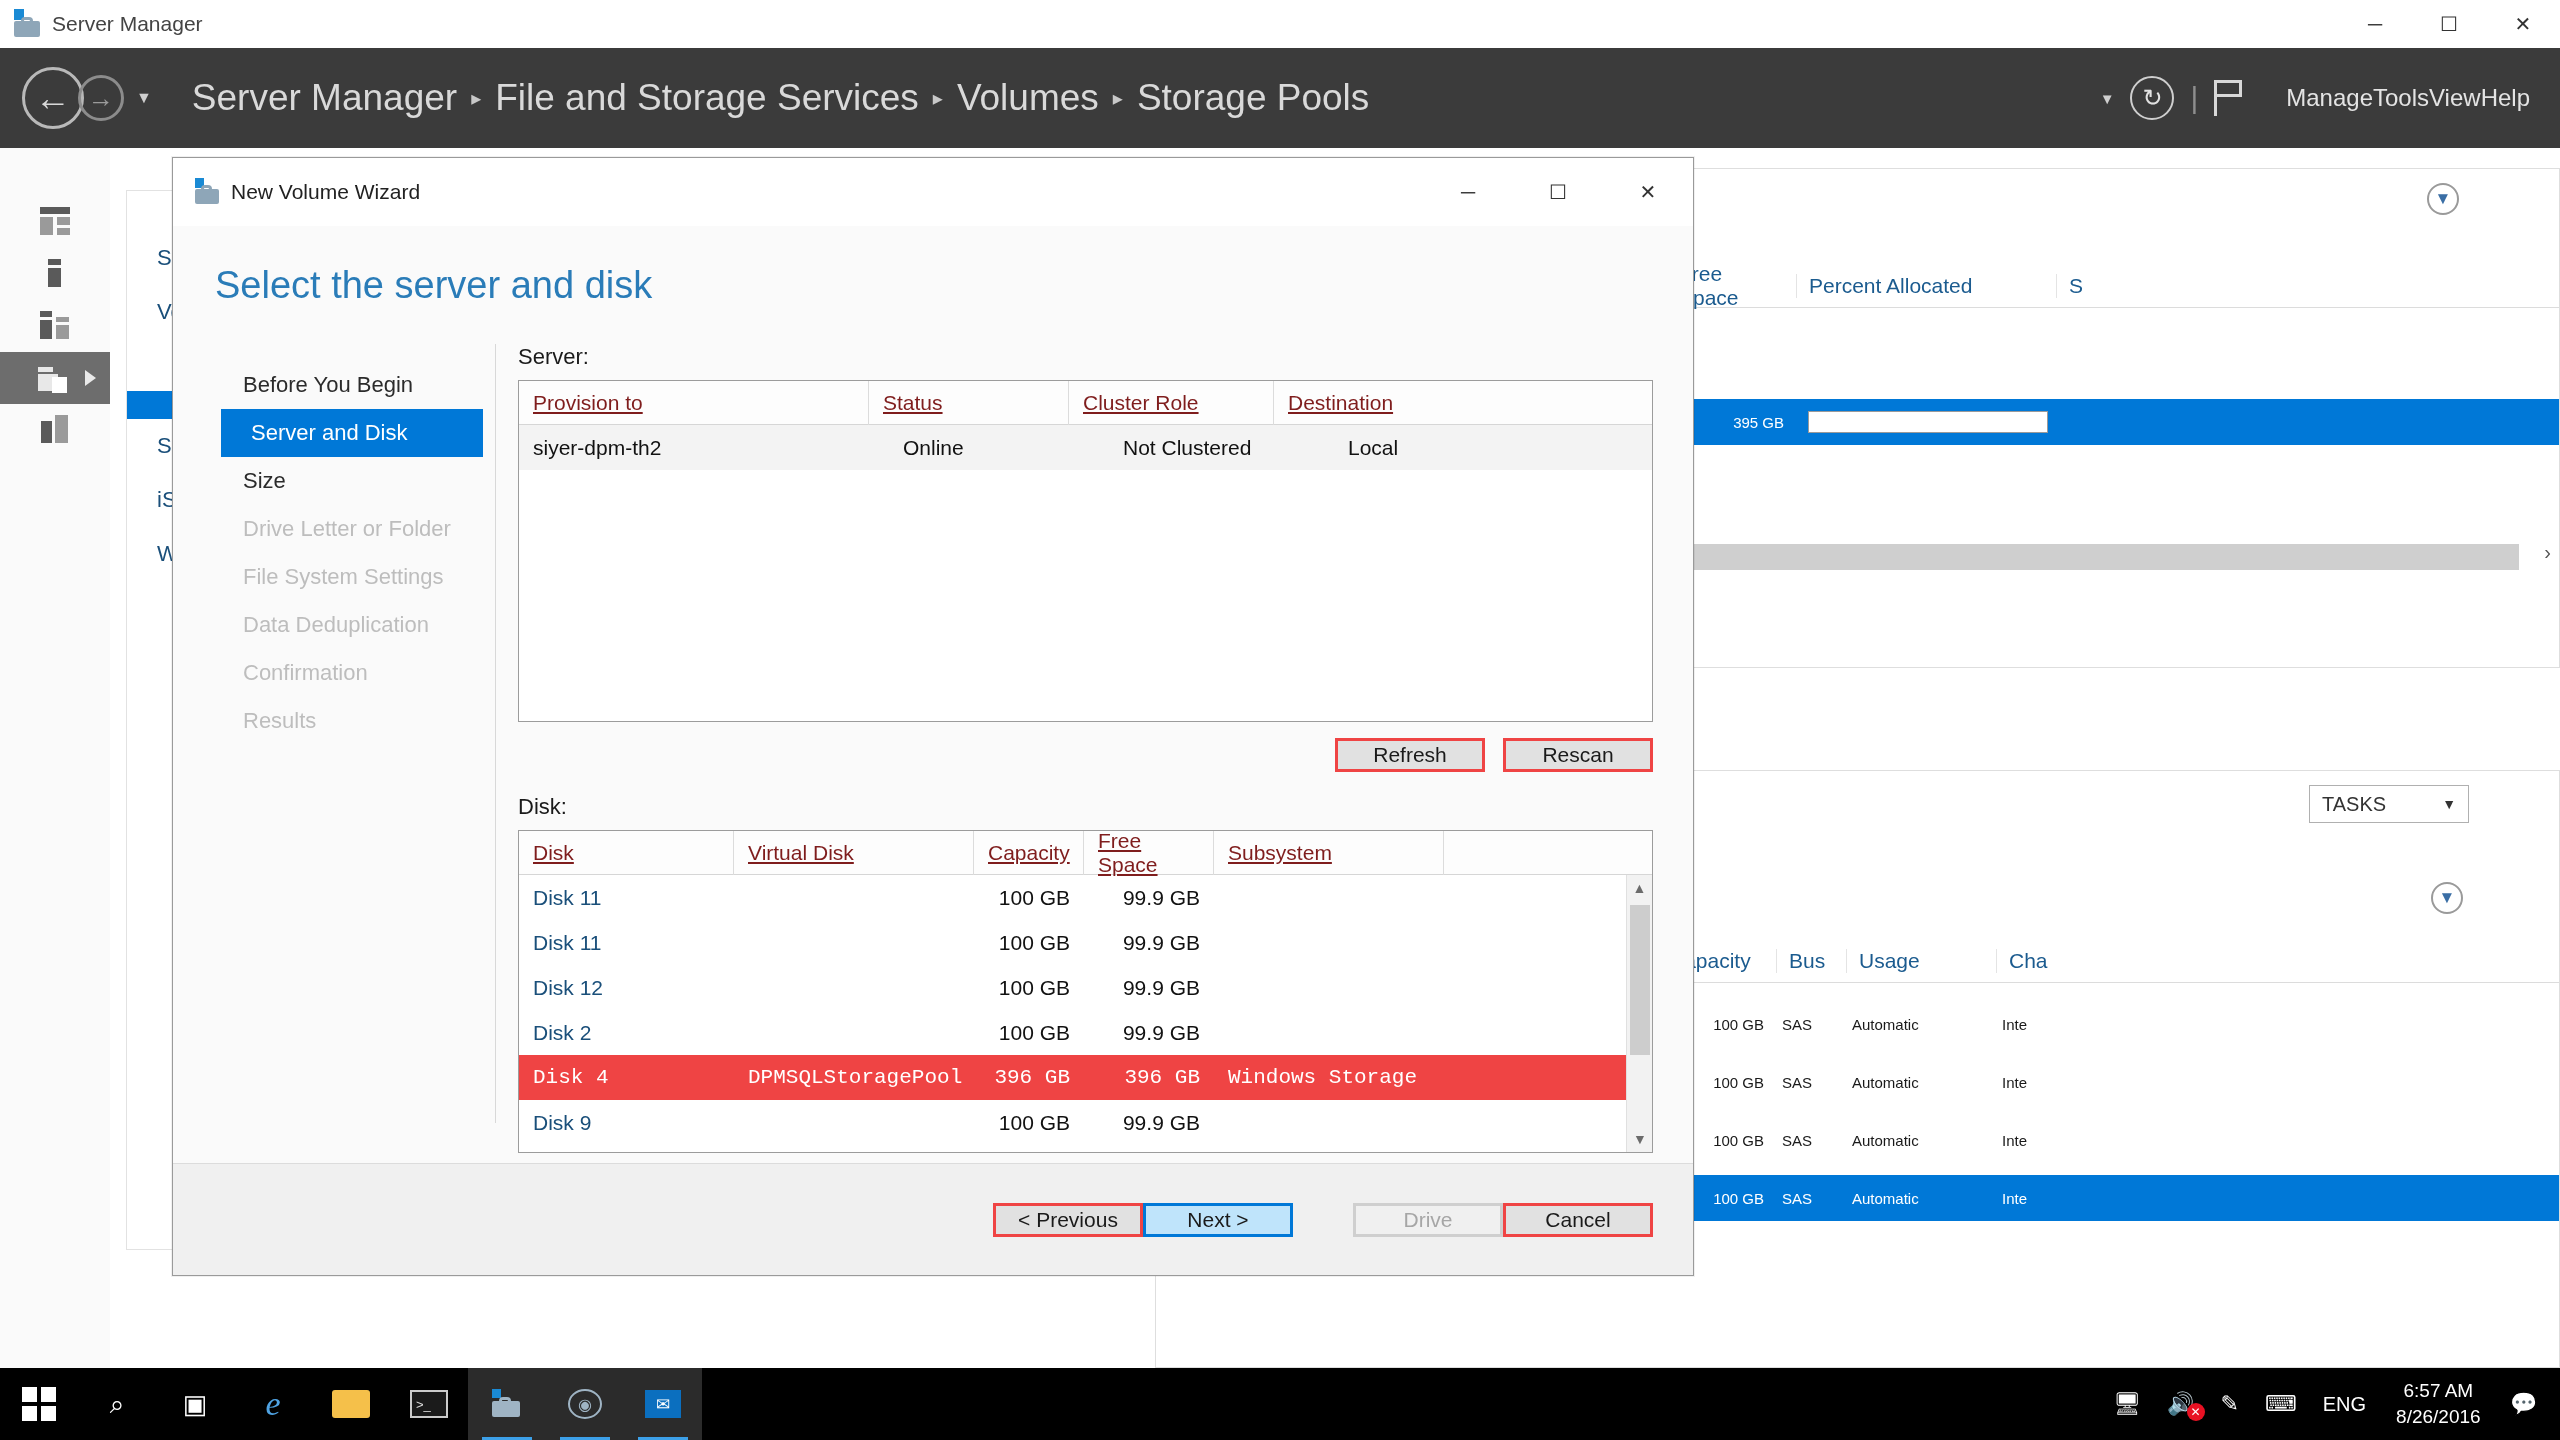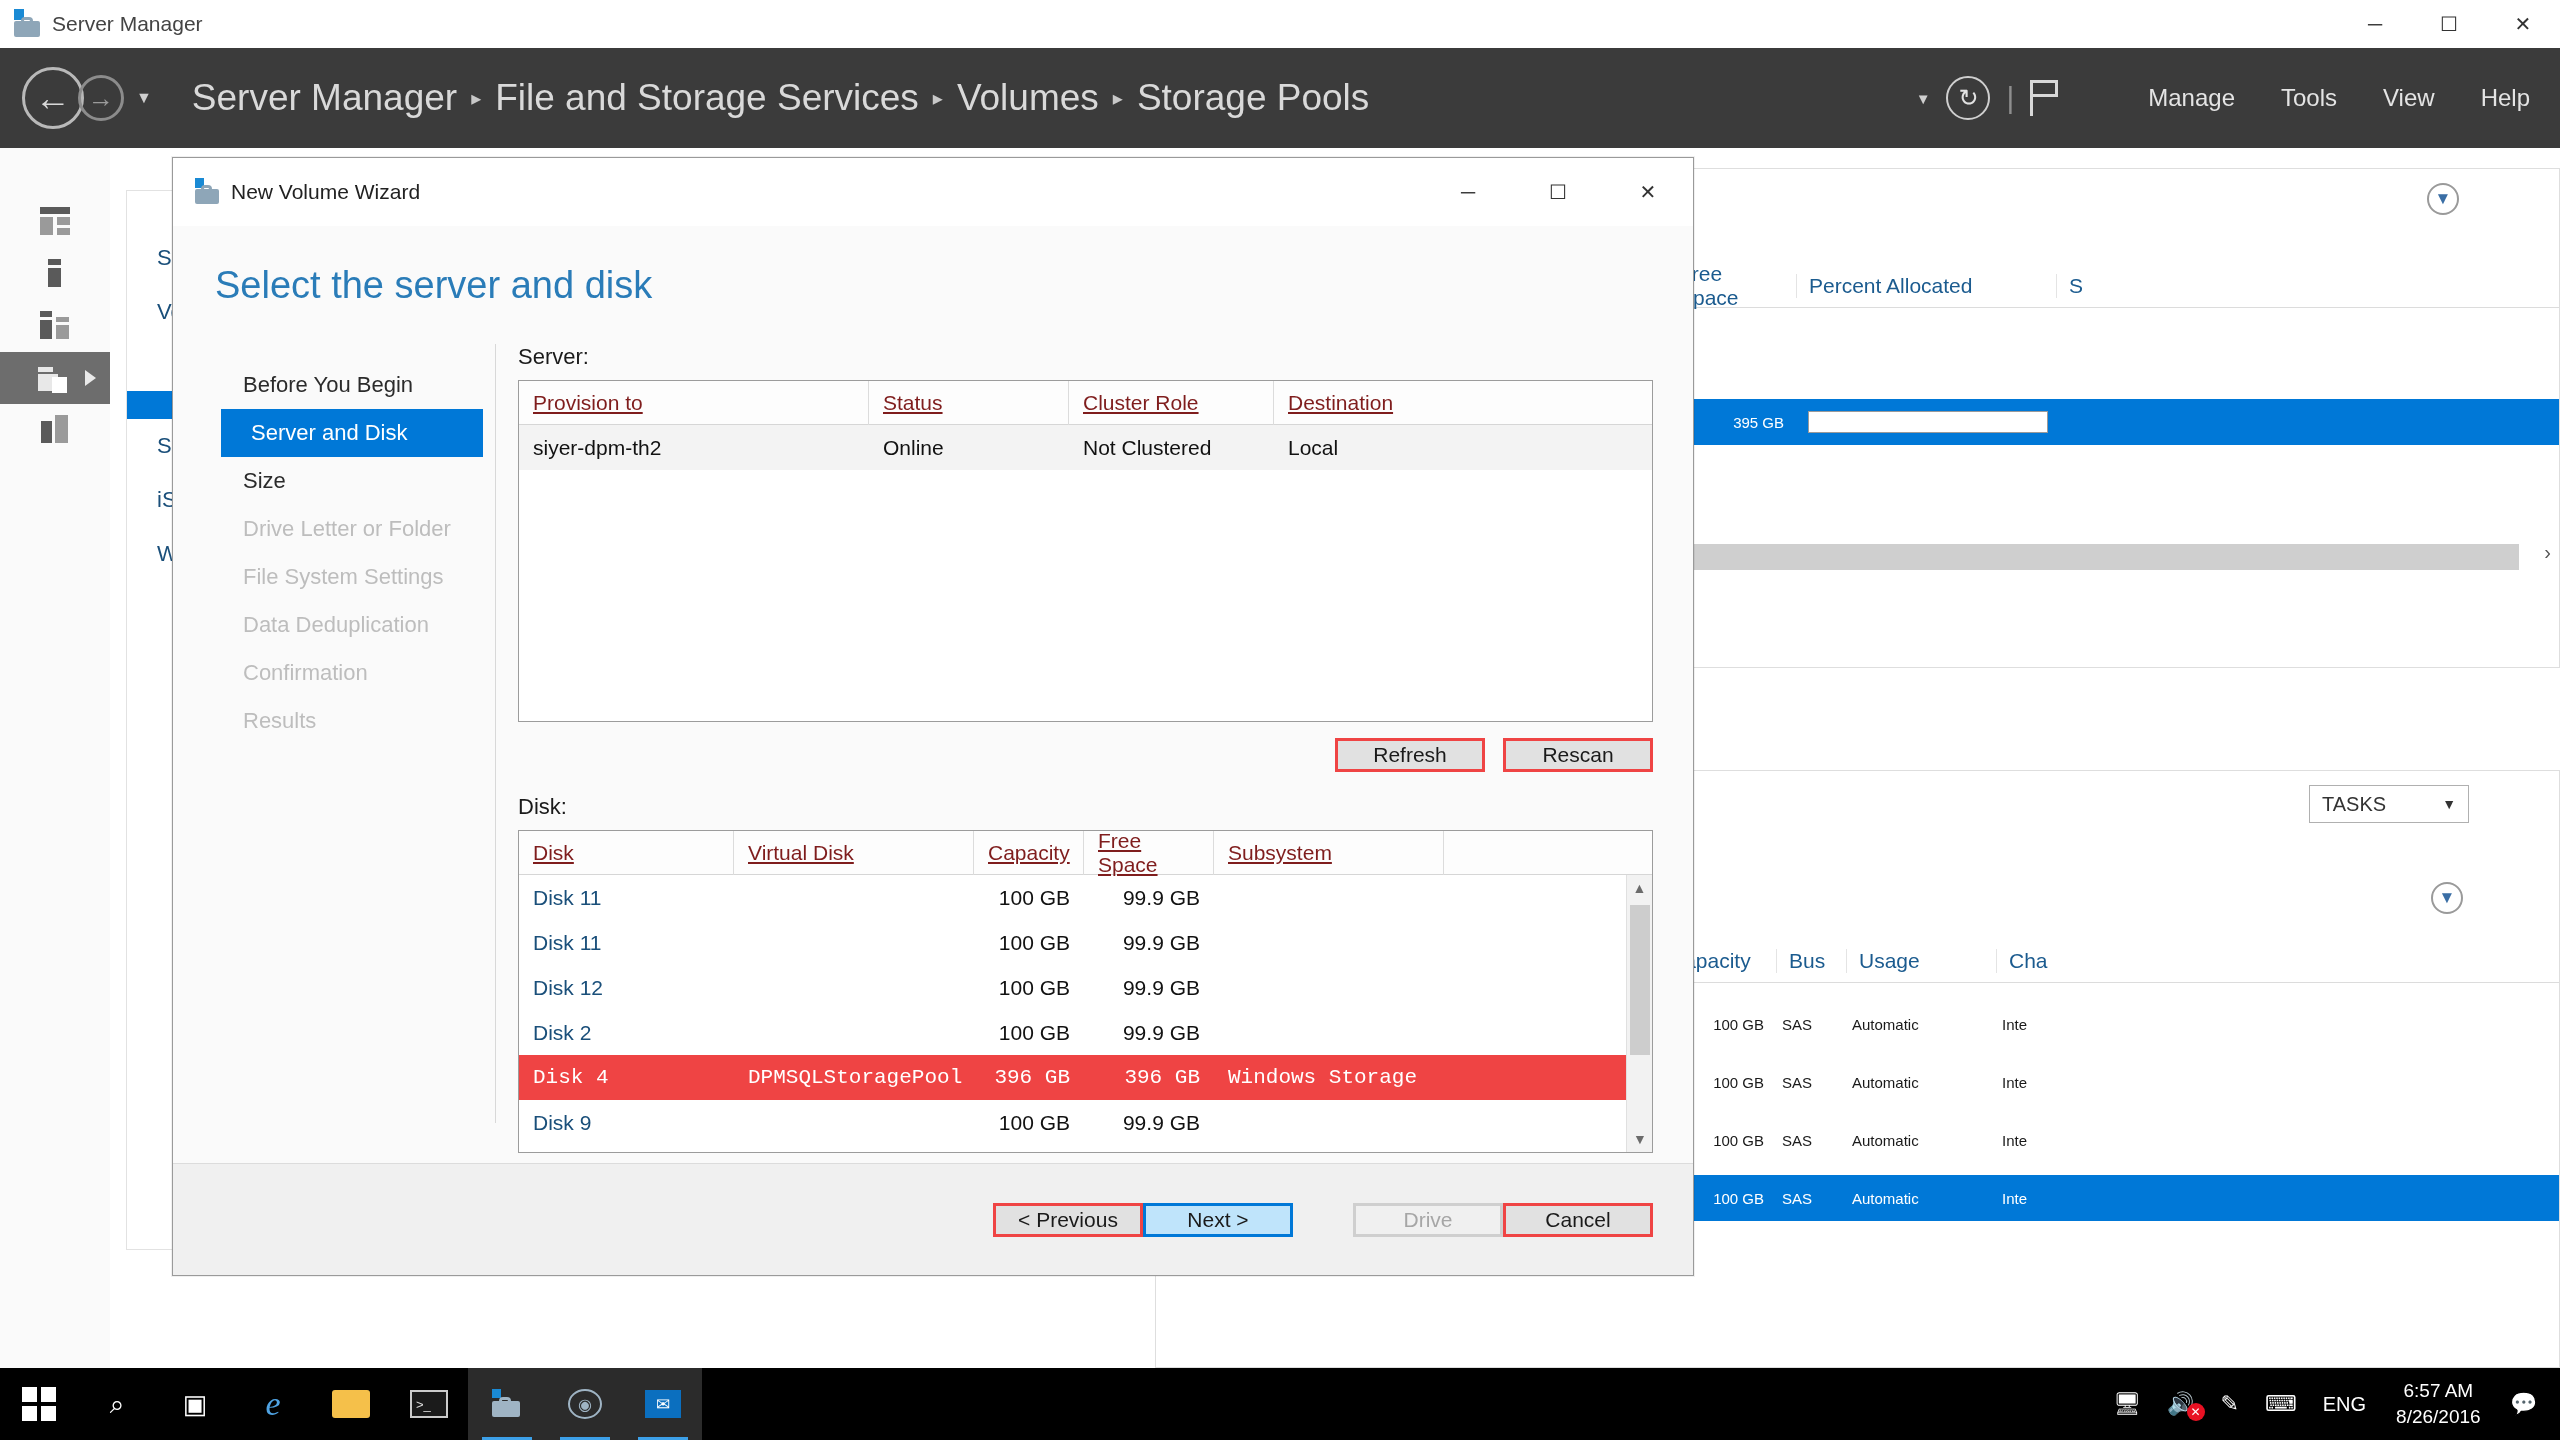--- a/index.html
+++ b/index.html
@@ -43,21 +43,21 @@
   .bc-sep { margin: 0 14px; color: #c8c8c8; font-size: 20px; }
   .nav-right { margin-left: auto; display: flex; align-items: center; margin-right: 30px; }
   .nav-caret2 { color: #cfcfcf; font-size: 15px; margin-right: 16px; }
   .nav-refresh { width: 44px; height: 44px; border-radius: 50%; border: 2px solid #cfcfcf; color:#e2e2e2;
     display:flex; align-items:center; justify-content:center; font-size: 24px; }
   .nav-pipe { color: #8e8e8e; margin: 0 16px; font-size: 30px; }
   .nav-flag { width: 34px; height: 36px; position: relative; margin-right: 38px; }
   .nav-flag .pole { position: absolute; left: 0; top: 0; width: 3px; height: 36px; background: #d8d8d8; }
   .nav-flag .cloth { position: absolute; left: 3px; top: 0; width: 25px; height: 17px; border: 3px solid #d8d8d8; border-left: none; }
   .nav-menu { display: flex; align-items: center; }
-  .nav-menu-item { color: #e4e4e4; font-size: 24px; margin-left: 46px; }
+  .nav-menu-item { color: #e4e4e4; font-size: 24px; }
 
   
   .rail { position: absolute; left: 0; top: 148px; width: 110px; bottom: 0; background: #fafafa; }
   .rail-item { width: 110px; height: 52px; display: flex; align-items: center; justify-content: center; position: relative; }
   .rail-item.active { background: #6d6d6d; }
   .rail-ic { width: 34px; height: 30px; position: relative; }
   .rail-arrow { position: absolute; right: 14px; top: 18px; width: 0; height: 0;
     border-left: 11px solid #e9e9e9; border-top: 8px solid transparent; border-bottom: 8px solid transparent; }
   .g-dark { background: #5a5a5a; position:absolute; }
   .g-lite { background: #9a9a9a; position:absolute; }
@@ -116,21 +116,21 @@
 
   .wz-content { position: absolute; left: 345px; top: 118px; right: 40px; bottom: 20px; }
   .wz-vline { position: absolute; left: 322px; top: 118px; bottom: 40px; width: 1px; background: #d8d8d8; }
 
   .fld-label { font-size: 22px; color: #1a1a1a; margin-bottom: 10px; }
   .grid-box { border: 1px solid #9c9c9c; background: #fff; }
   .grid-head { height: 44px; display: flex; align-items: center; background: #fdfdfd;
     border-bottom: 1px solid #d6d6d6; font-size: 21px; color: #7f1d1d; text-decoration: underline; }
   .gh { height: 44px; display: flex; align-items: center; padding: 0 14px; border-right: 1px solid #dcdcdc; }
   .grid-row { height: 45px; display: flex; align-items: center; font-size: 21px; color: #111; }
-  .grid-row.alt { background: #f3f3f3; }
+  .grid-row.alt { background: #f3f3f3; gap: 20px; }
   .grid-row.sel { background: #ef4444; color: #fff; font-family: Liberation Mono, monospace; }
   .gc { height: 45px; display: flex; align-items: center; padding: 0 14px; }
   .gc.right { justify-content: flex-end; }
   .gc.link { color: #1a4f7a; }
   .grid-row.sel .gc.link { color: #fff; }
 
   .btn-row { display: flex; justify-content: flex-end; gap: 18px; margin-top: 16px; }
   .sm-button { min-width: 150px; height: 34px; background: #e1e1e1; border: 3px solid #ef4444;
     font-size: 21px; color: #1a1a1a; display: flex; align-items: center; justify-content: center; }
   .sm-button.primary { background: #bfe4fb; border-color: #0078d7; }

